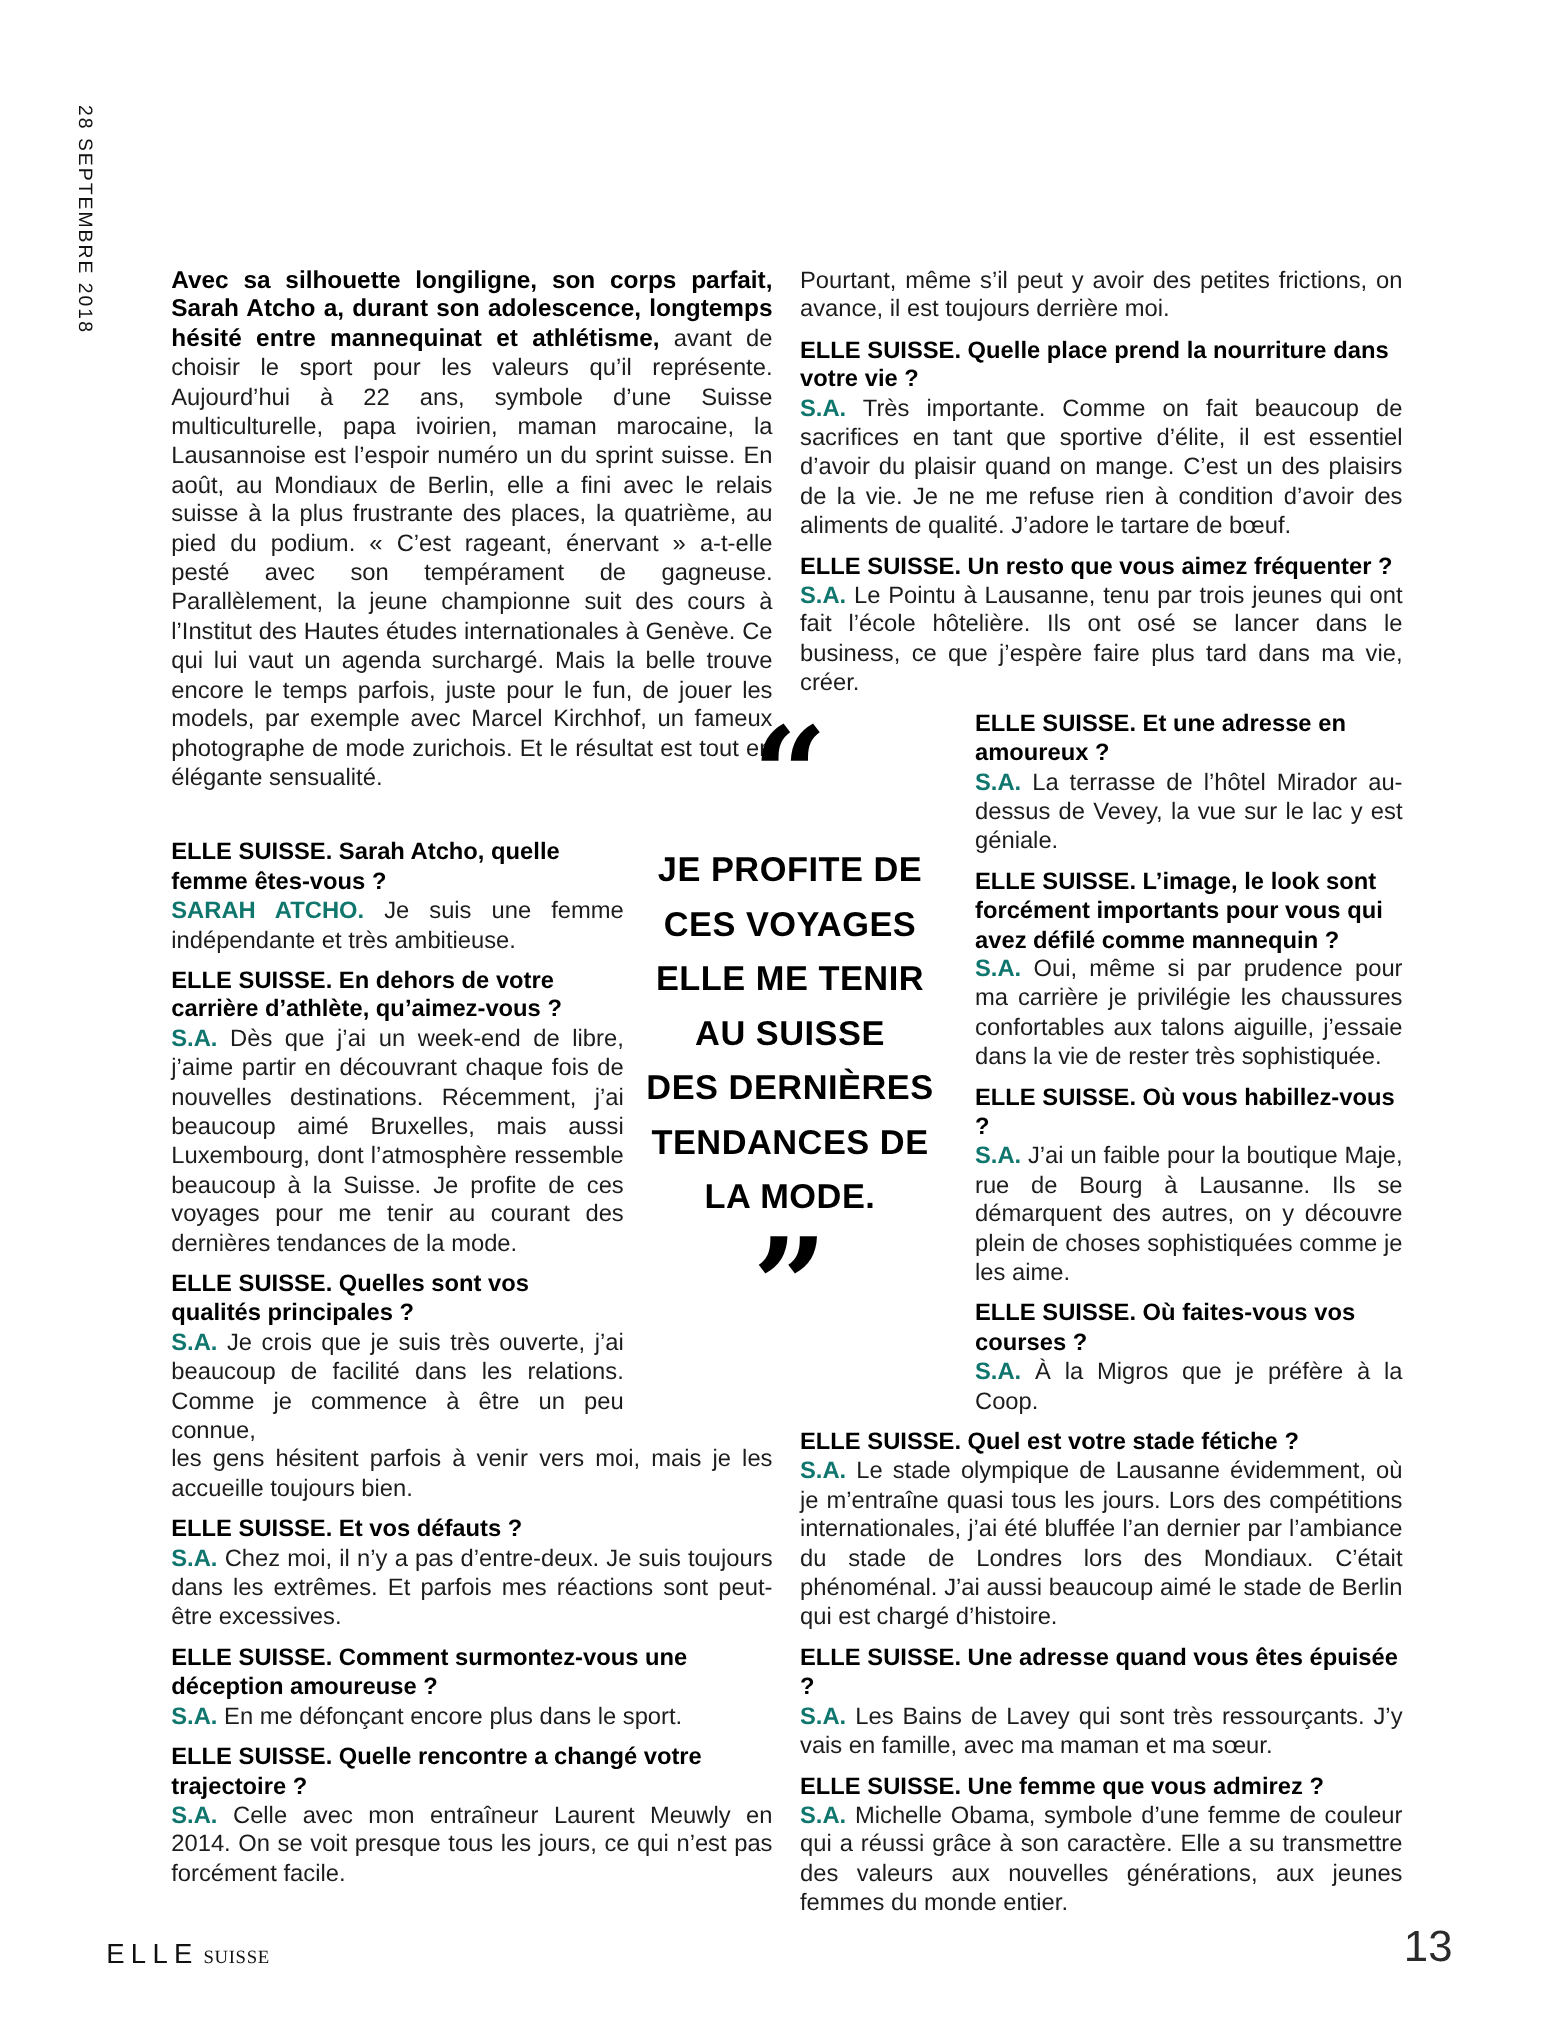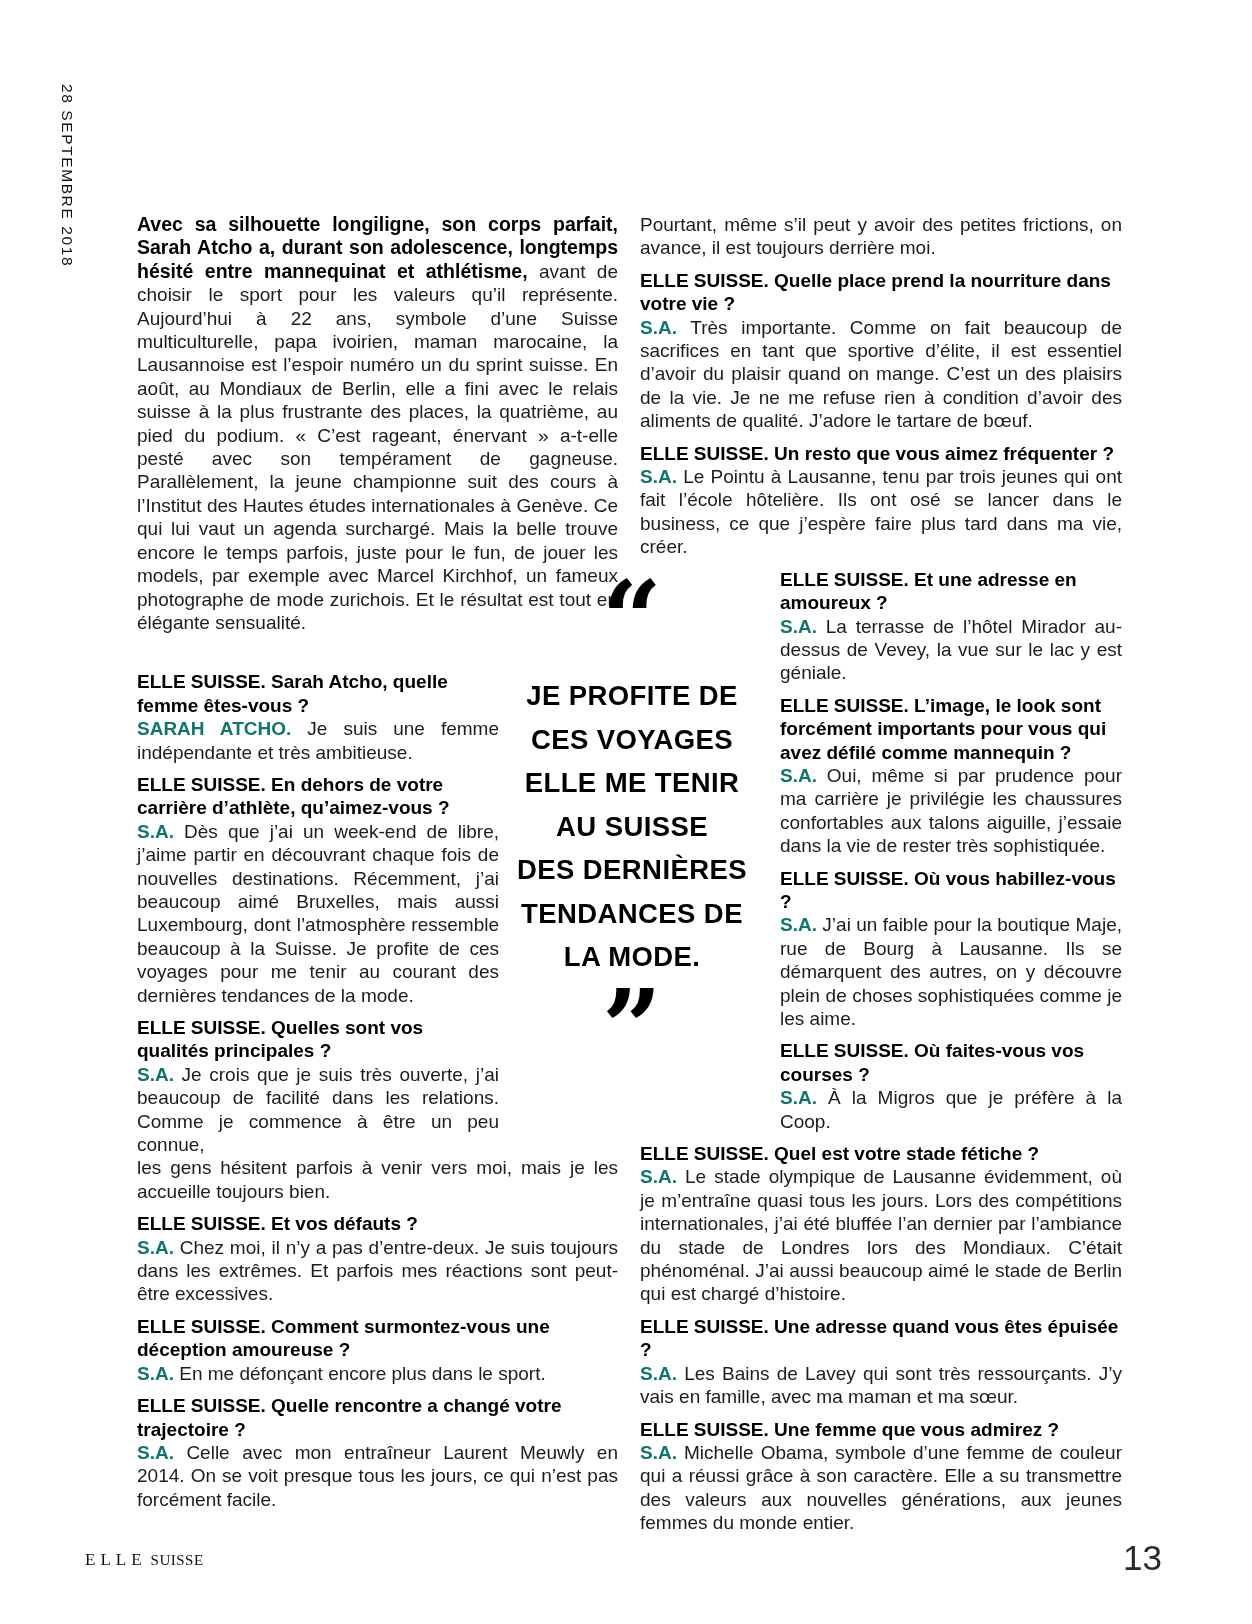--- a/index.html
+++ b/index.html
@@ -88,22 +88,22 @@
     color:#000;
     white-space:nowrap;
   }
   
   .footer-logo{
     position:absolute;
     left:85px;top:1550px;
     color:#111;
   }
   .footer-logo .elle{
-    font-family:Liberation Serif, serif;
-    font-size:17px;
+    font-family:Liberation Sans, sans-serif;
+    font-size:22px;
     letter-spacing:5px;
   }
   .footer-logo .suisse{
     font-family:Liberation Serif, serif;
     font-size:15px;
     letter-spacing:0.5px;
     margin-left:4px;
   }
   .page-number{
     position:absolute;

